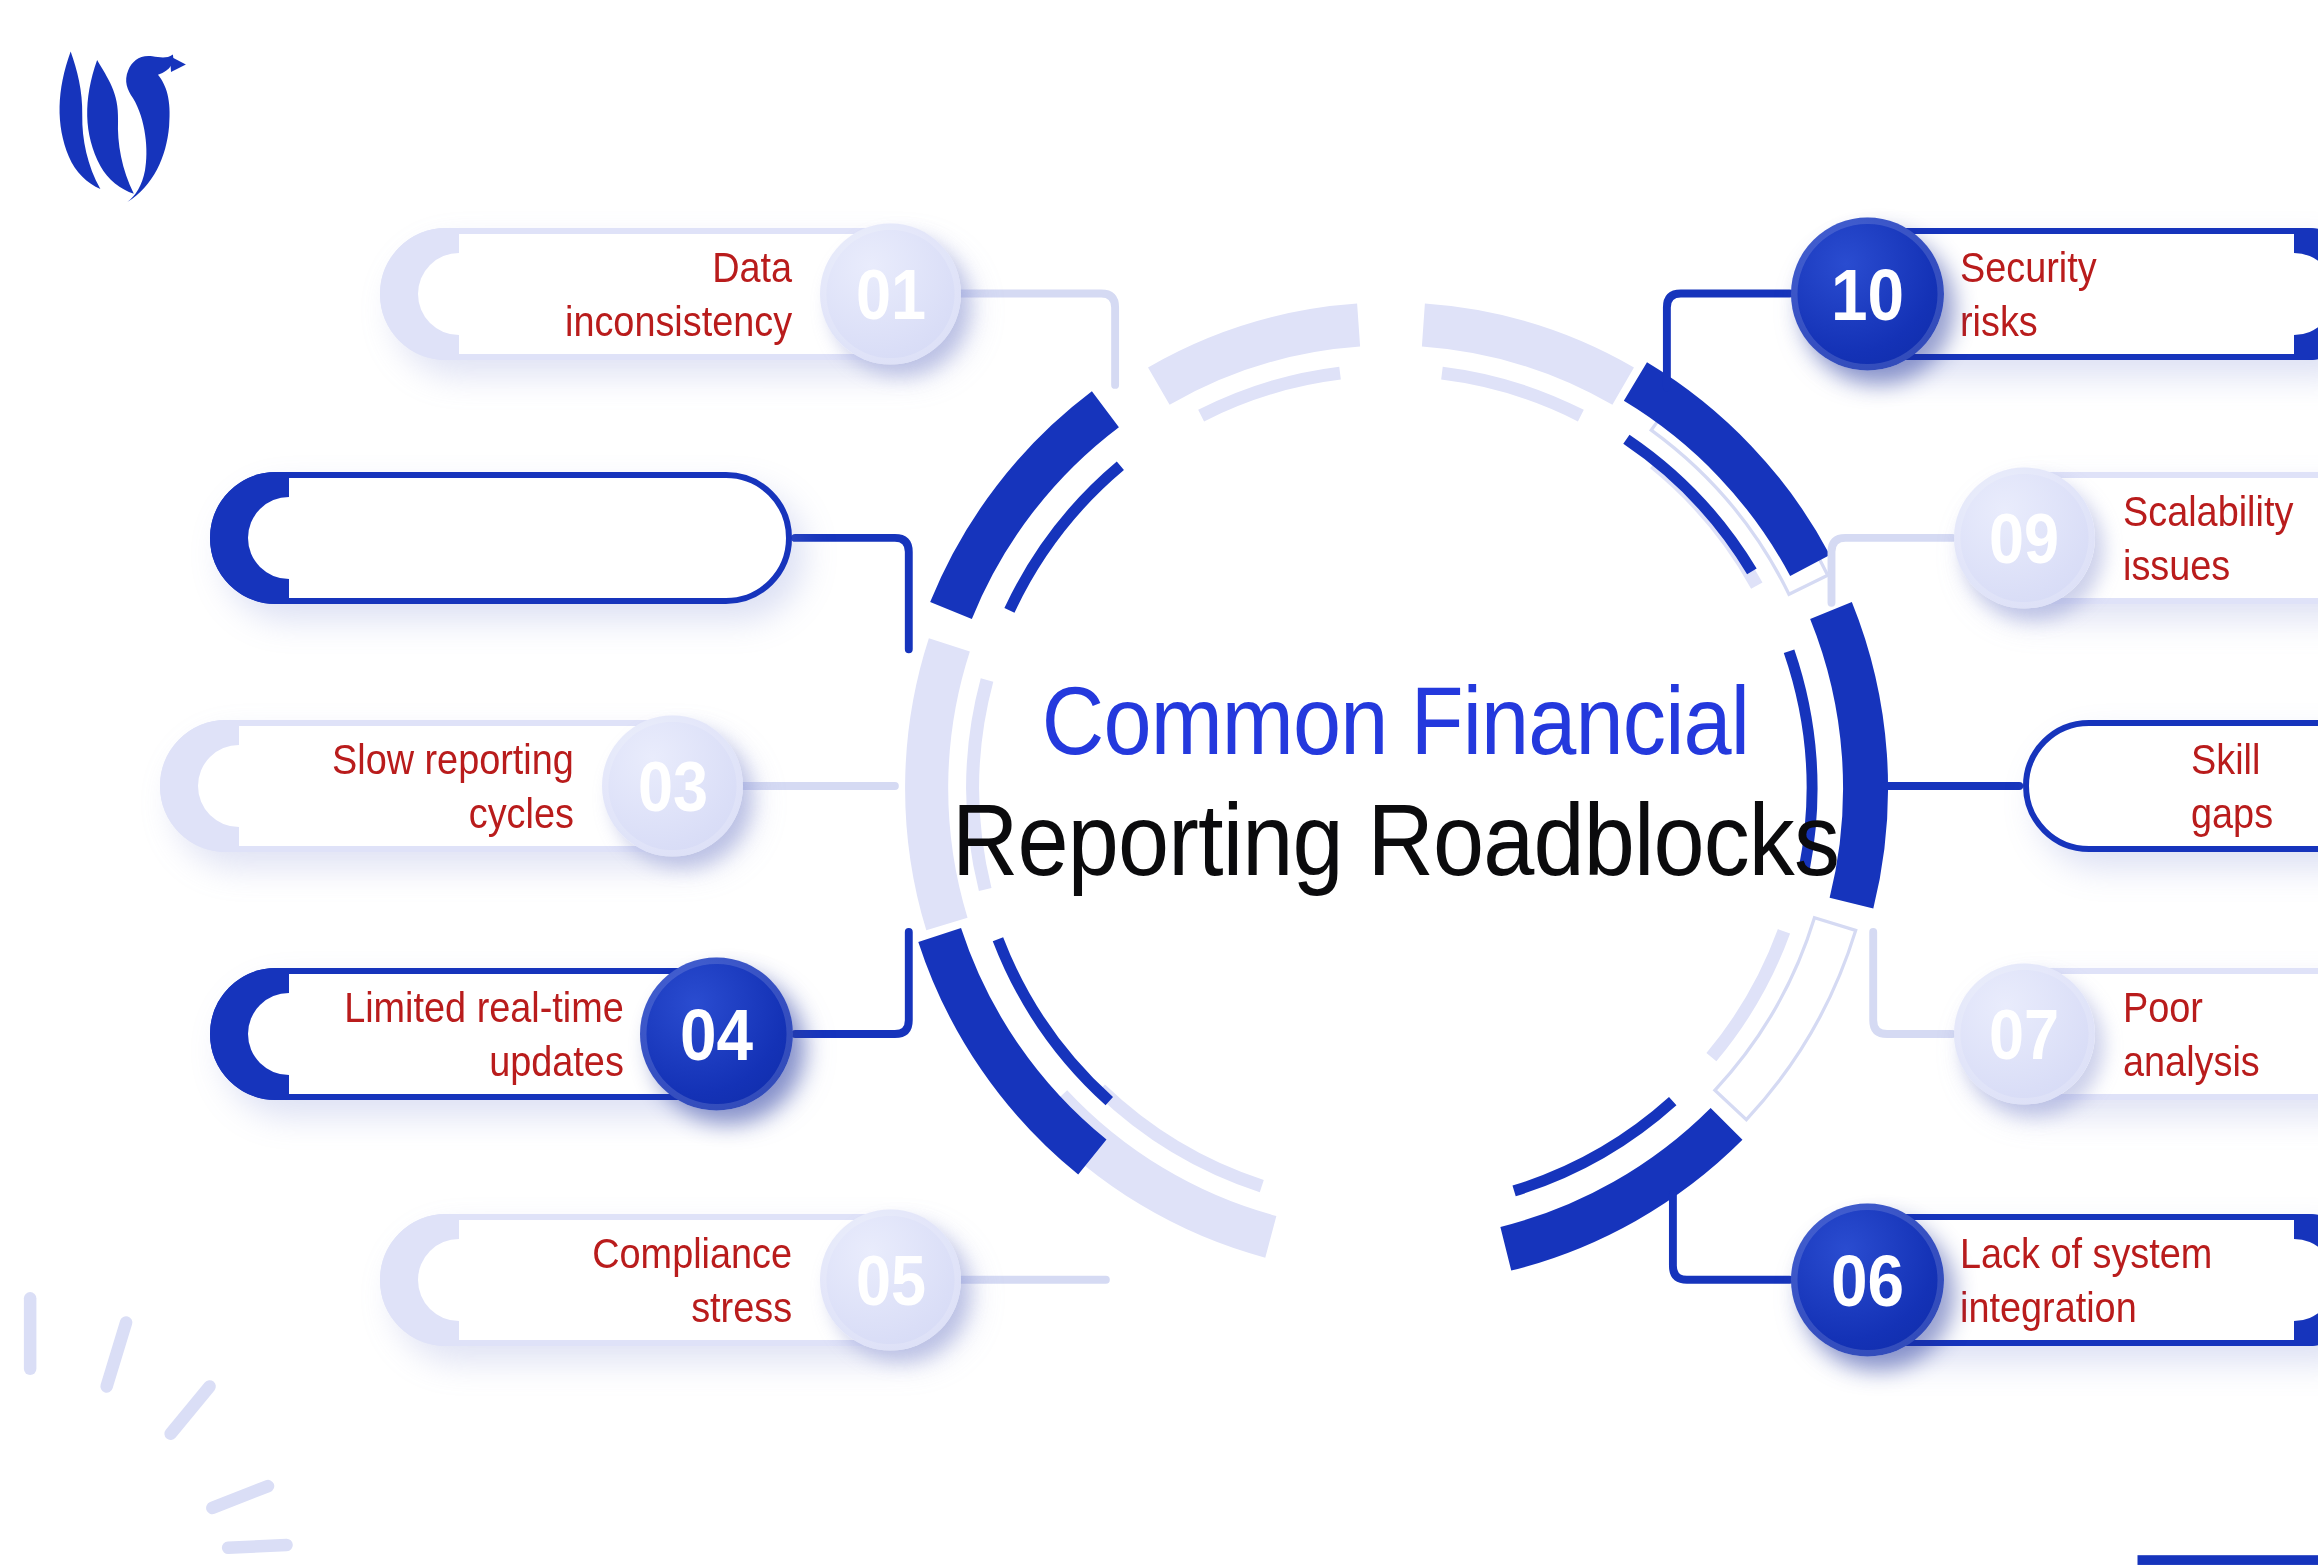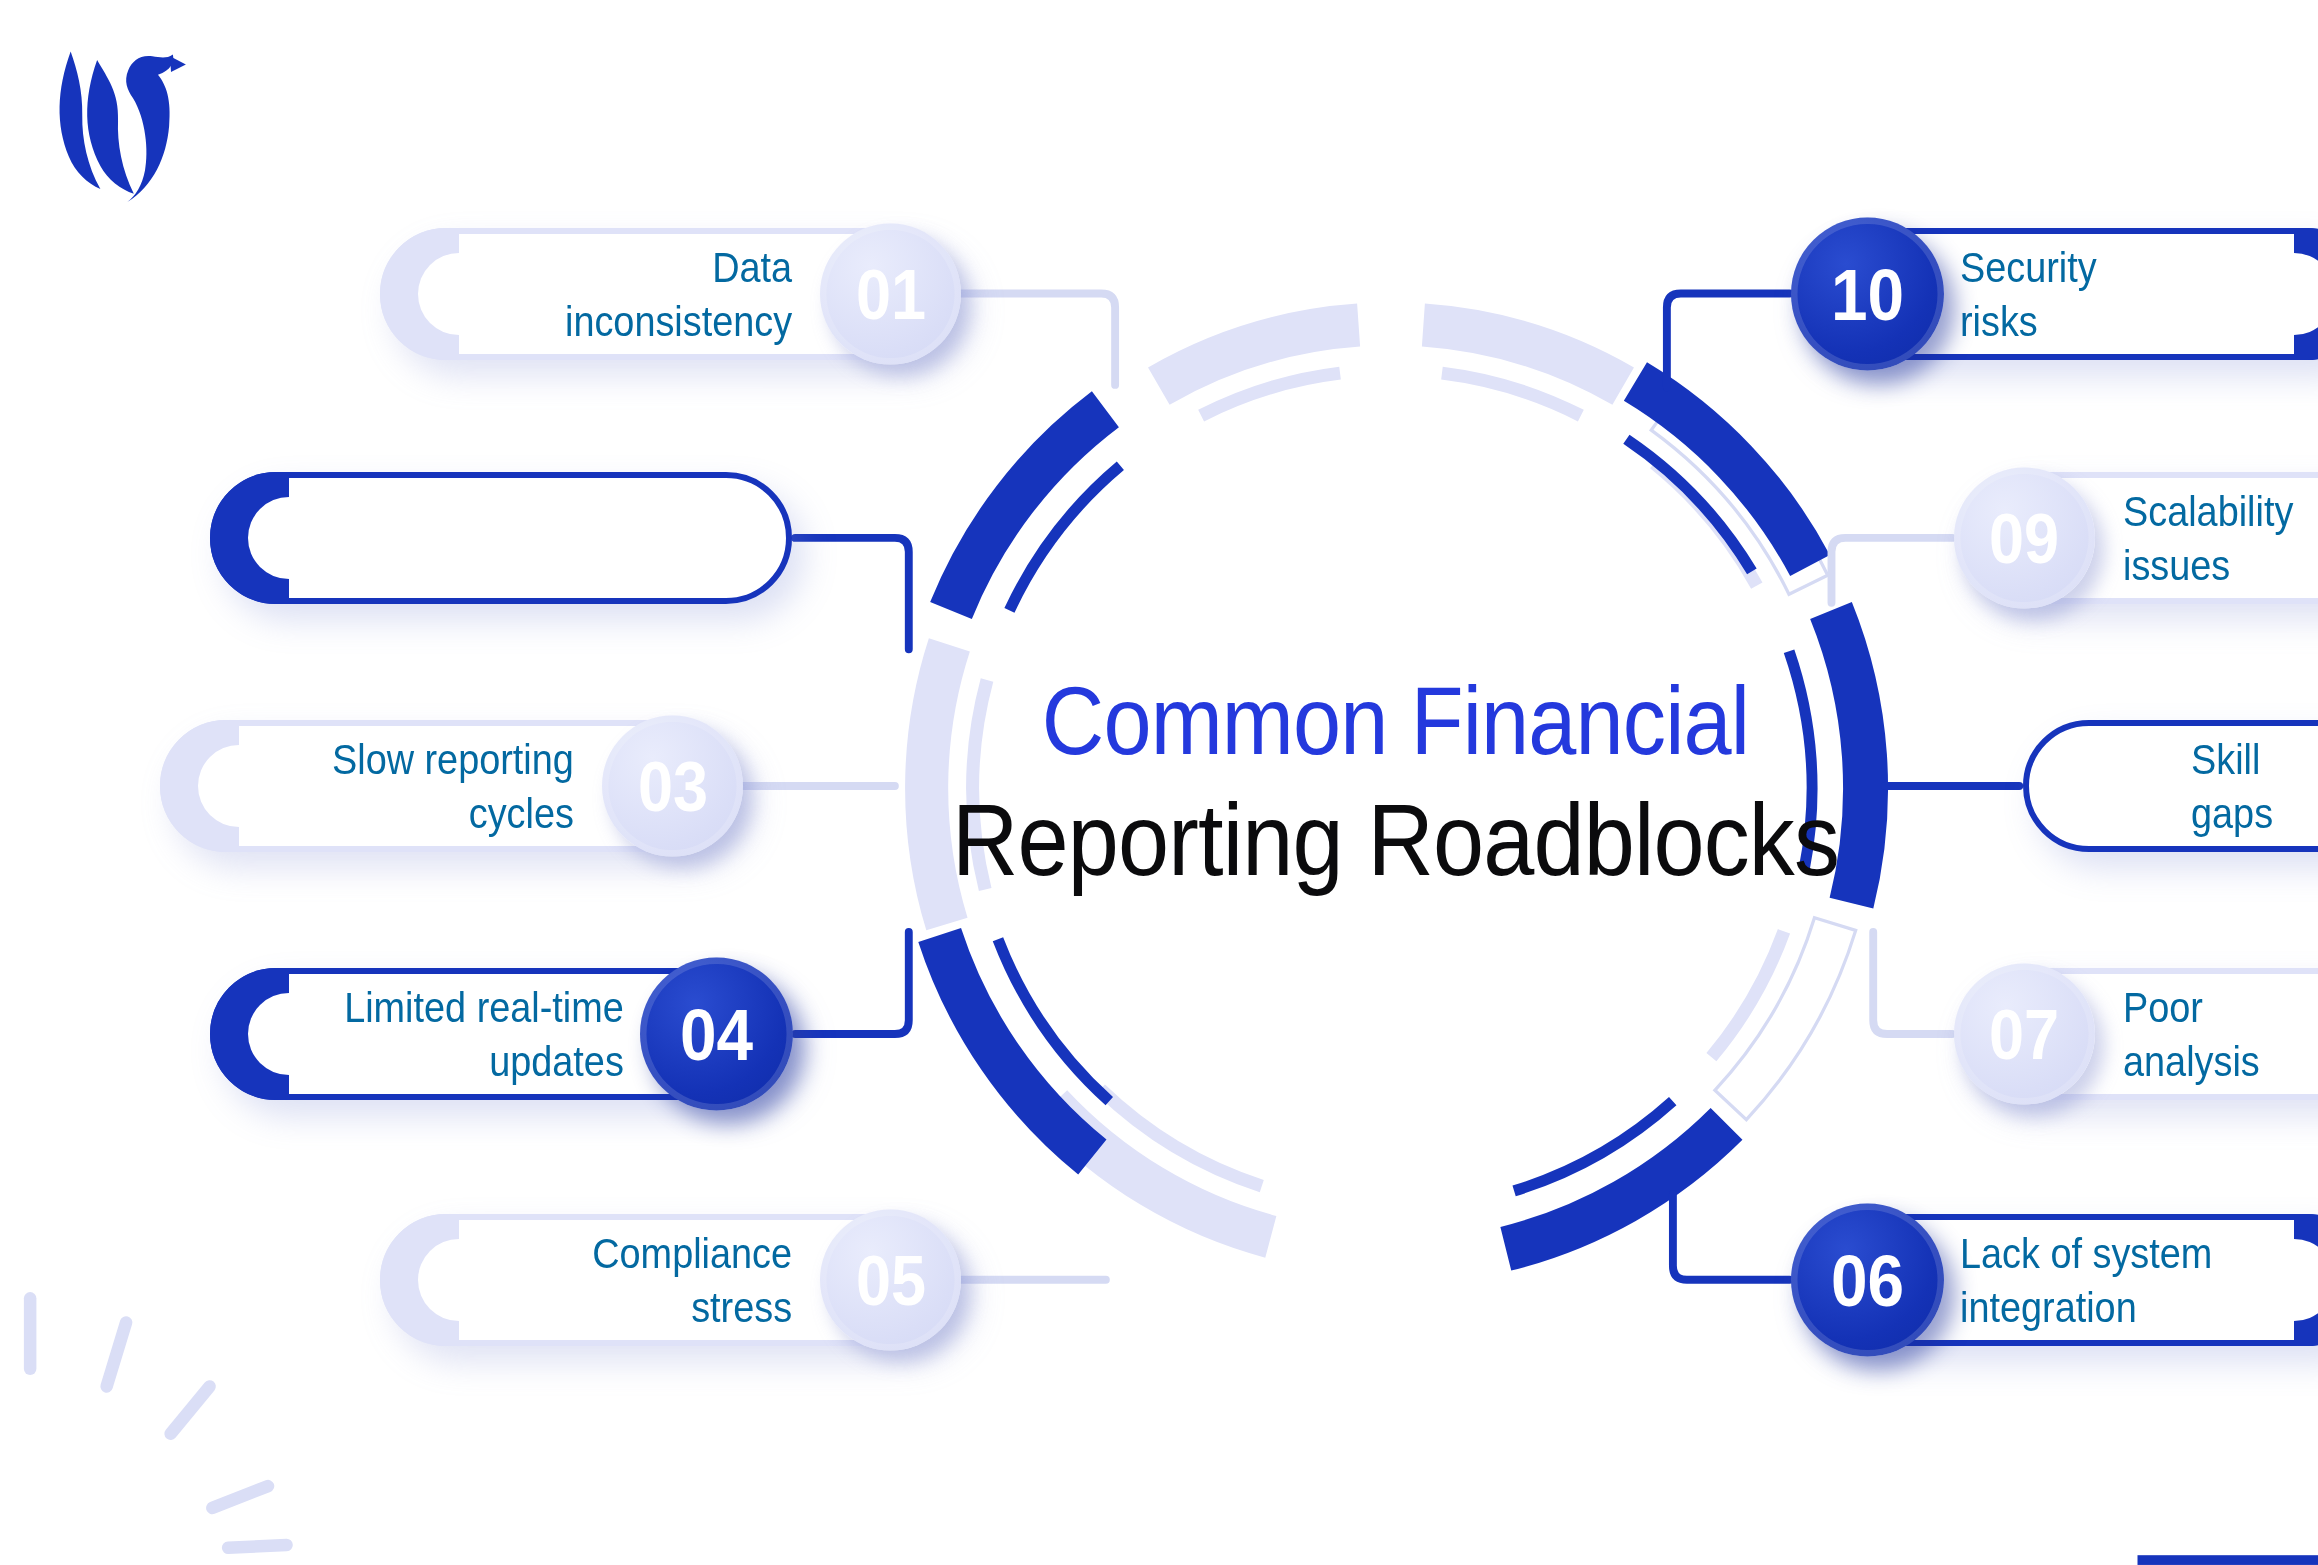--- a/index.html
+++ b/index.html
@@ -31,21 +31,21 @@
        box-shadow:9.3px 12px 18.5px rgba(130,140,205,.40), inset 0 0 0 6.5px rgba(255,255,255,.16);}
   .pill.dark .num{width:153px;height:153px;background:radial-gradient(circle at 36% 30%,#2a4cd0 0%,#1432b6 62%,#0e2ba6 100%);
        box-shadow:11px 14px 21.3px rgba(25,45,150,.45), inset 0 0 0 6.5px rgba(255,255,255,.14);}
   .num-right{right:-7.4px;}
   .num-left {left:-7.4px;}
   .num span{color:#fff;font-weight:700;transform:scaleX(.9);}
   .pill.light .num span{font-size:70px;}
   .pill.dark  .num span{font-size:73px;}
 
   .label{position:absolute;top:0;bottom:0;display:flex;align-items:center;z-index:2;
-         font-size:43px;line-height:54px;font-weight:500;color:#0369a1;white-space:pre-line;}
+         font-size:43px;line-height:54px;font-weight:500;color:#b91c1c;white-space:pre-line;}
   .label-right{left:28px;right:162px;justify-content:flex-end;text-align:right;}
   .label-left {left:162px;right:18.5px;justify-content:flex-start;text-align:left;}
   .label>span{display:block;transform:scaleX(.88);}
   .label-right>span{transform-origin:100% 50%;}
   .label-left>span {transform-origin:0% 50%;}
 </style>
 </head>
 <body>
 
 <div id="stage" style="--blue:#1634bc;--lav:#dfe2f8;">

